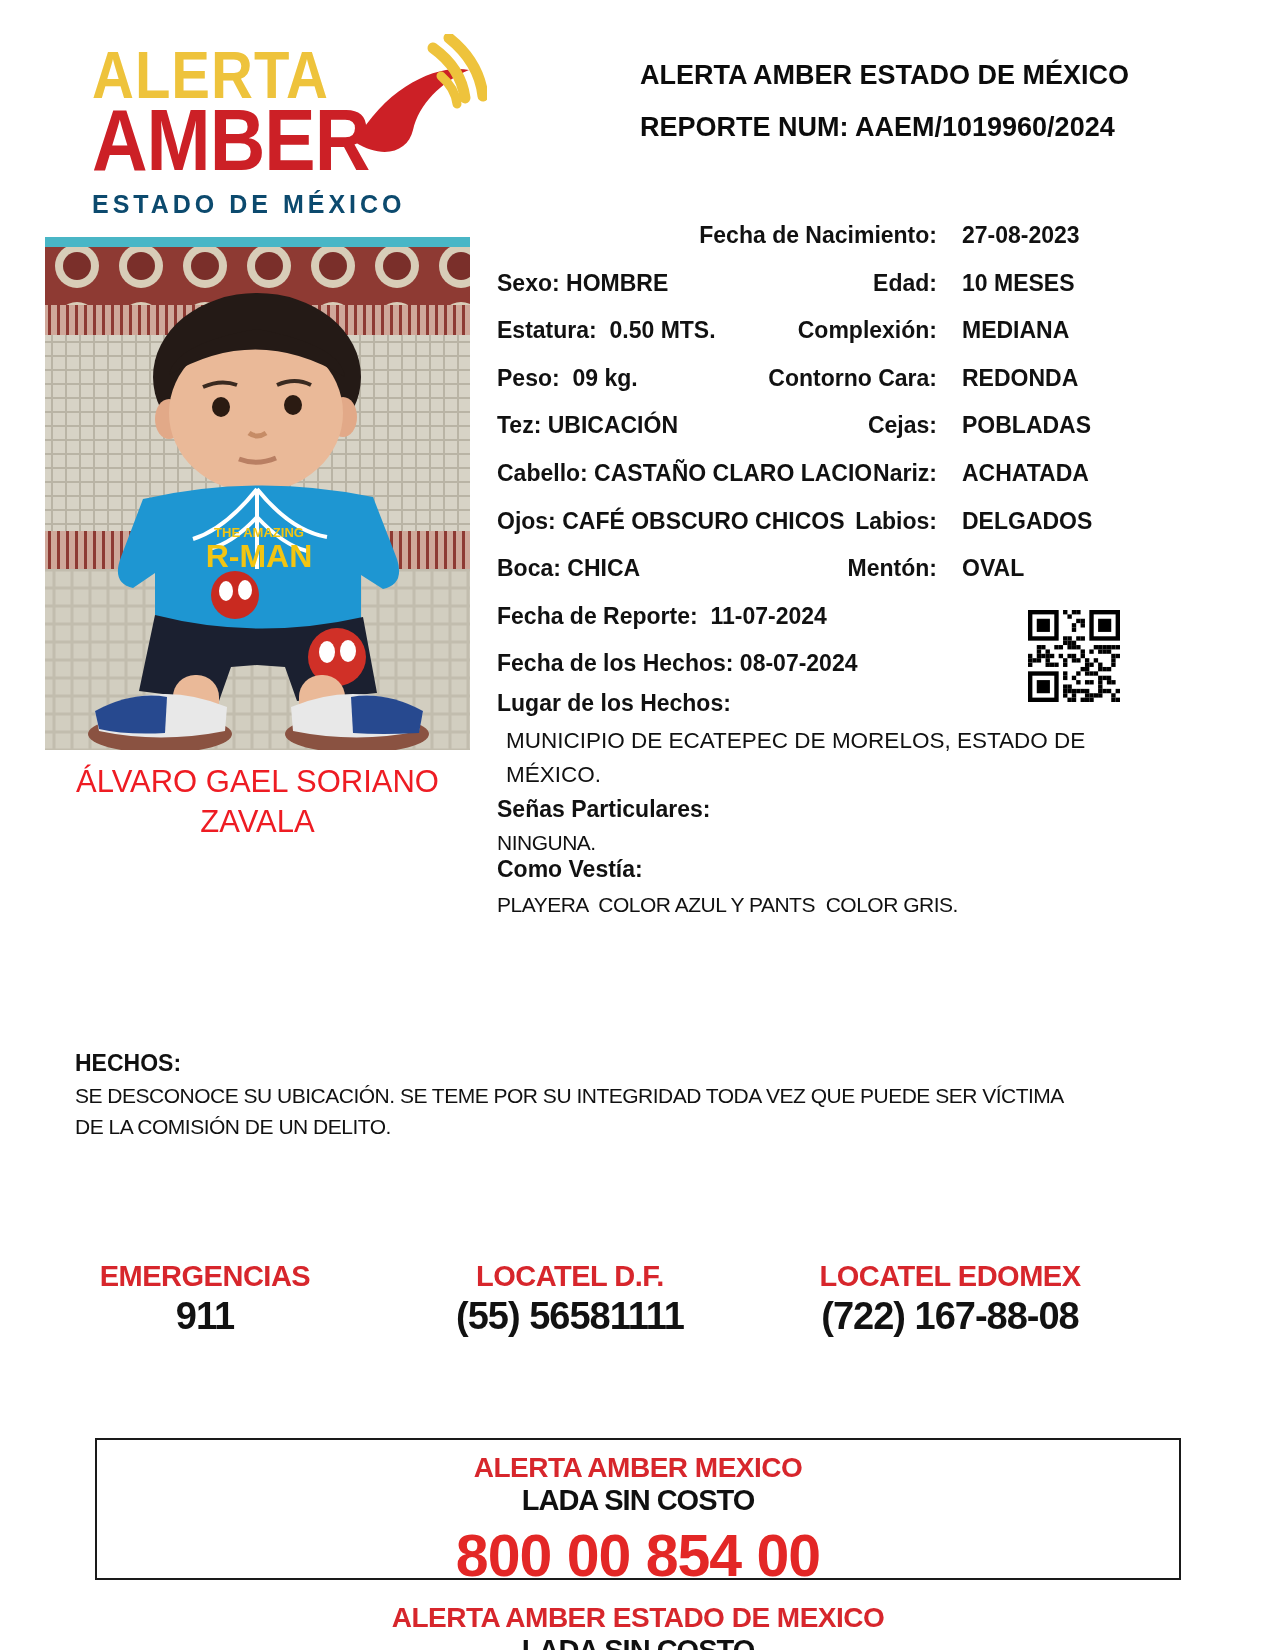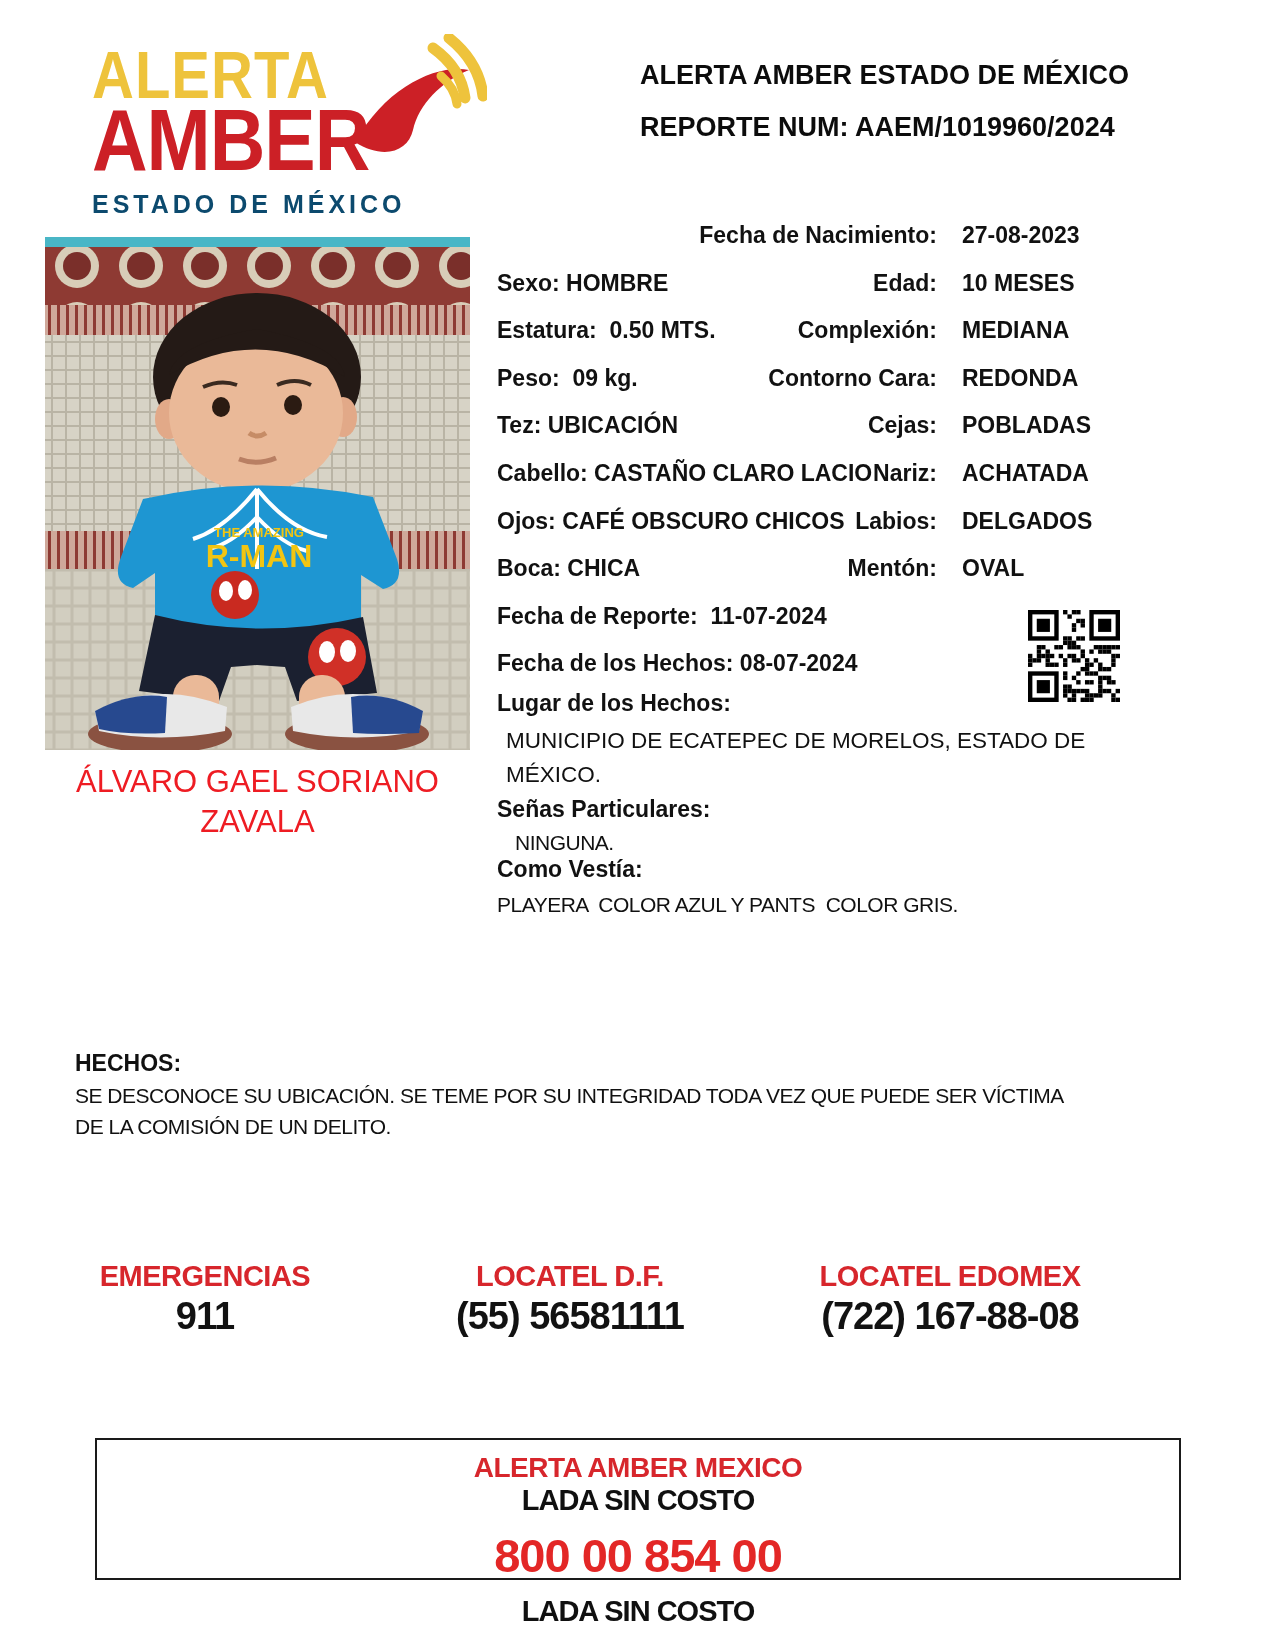--- a/index.html
+++ b/index.html
@@ -32,41 +32,41 @@
   .rv  { white-space:pre; margin-left:25px; }
   
   .qr { position:absolute; left:1028px; top:610px; width:92px; height:92px; background:#fff; }
   
   .sec-label { position:absolute; font-size:23px; font-weight:bold; white-space:pre; }
   .sec-text  { position:absolute; font-size:22.5px; font-weight:normal; white-space:pre-wrap; line-height:34px; }
   .cond { letter-spacing:-0.5px; font-size:21px; }
   .lugar-label   { left:497px; top:690px; }
   .lugar-text    { left:506px; top:724px; width:600px; }
   .senas-label   { left:497px; top:796px; }
-  .senas-text    { left:497px; top:826px;margin-left:18px; }
+  .senas-text    { left:497px; top:826px; }
   .vestia-label  { left:497px; top:856px; }
   .vestia-text   { left:497px; top:888px; }
   .hechos-label  { left:75px;  top:1050px; }
   .hechos-text   { left:75px;  top:1080px; width:1010px; line-height:31px; }
   
   .contact { position:absolute; text-align:center; top:1260px; }
   .contact .clabel { color:#d7262c; font-size:29px; font-weight:bold; letter-spacing:-0.5px; }
   .contact .cnum   { color:#121212; font-size:38px; font-weight:bold; margin-top:2px; letter-spacing:-1px; }
   .contact-1 { left:75px;  width:260px; }
   .contact-2 { left:400px; width:340px; }
   .contact-3 { left:760px; width:380px; }
   
   .footer-box { position:absolute; left:95px; top:1438px; width:1086px; height:142px;
                 border:2px solid #1a1a1a; background:#fff; display:flex;flex-direction:column; }
   .fcol { flex:1; text-align:center; padding-top:12px; }
   .fcol-left  { flex:0 0 46%; }
   .fcol-right { flex:0 0 54%; }
   .ftitle { color:#d7262c; font-size:28px; font-weight:bold; letter-spacing:-0.5px; }
   .fsub   { color:#101010; font-size:29px; font-weight:bold; letter-spacing:-1px; }
-  .fnum   { color:#e32726; font-size:47px; font-weight:bold; margin-top:11px; letter-spacing:-1px; }
+  .fnum   { color:#e32726; font-size:59px; font-weight:bold; margin-top:5px; letter-spacing:-1px; }
 </style>
 </head>
 <body>
 
 <div class="page">
 
   <div class="logo">
     <div class="logo-alerta">ALERTA</div>
     <div class="logo-amber">AMBER</div>
     <div class="logo-estado">ESTADO DE MÉXICO</div>
@@ -344,18 +344,19 @@
     <div class="cnum">(722) 167-88-08</div>
   </div>
 
   <div class="footer-box">
     <div class="fcol fcol-left">
       <div class="ftitle">ALERTA AMBER MEXICO</div>
       <div class="fsub">LADA SIN COSTO</div>
       <div class="fnum">800 00 854 00</div>
     </div>
     <div class="fcol fcol-right">
+      <div class="ftitle">ALERTA AMBER ESTADO DE MEXICO</div>
       <div class="fsub">LADA SIN COSTO</div>
       <div class="fnum">800 89 029 40</div>
     </div>
   </div>
 
 </div>
 
 </body></html>

